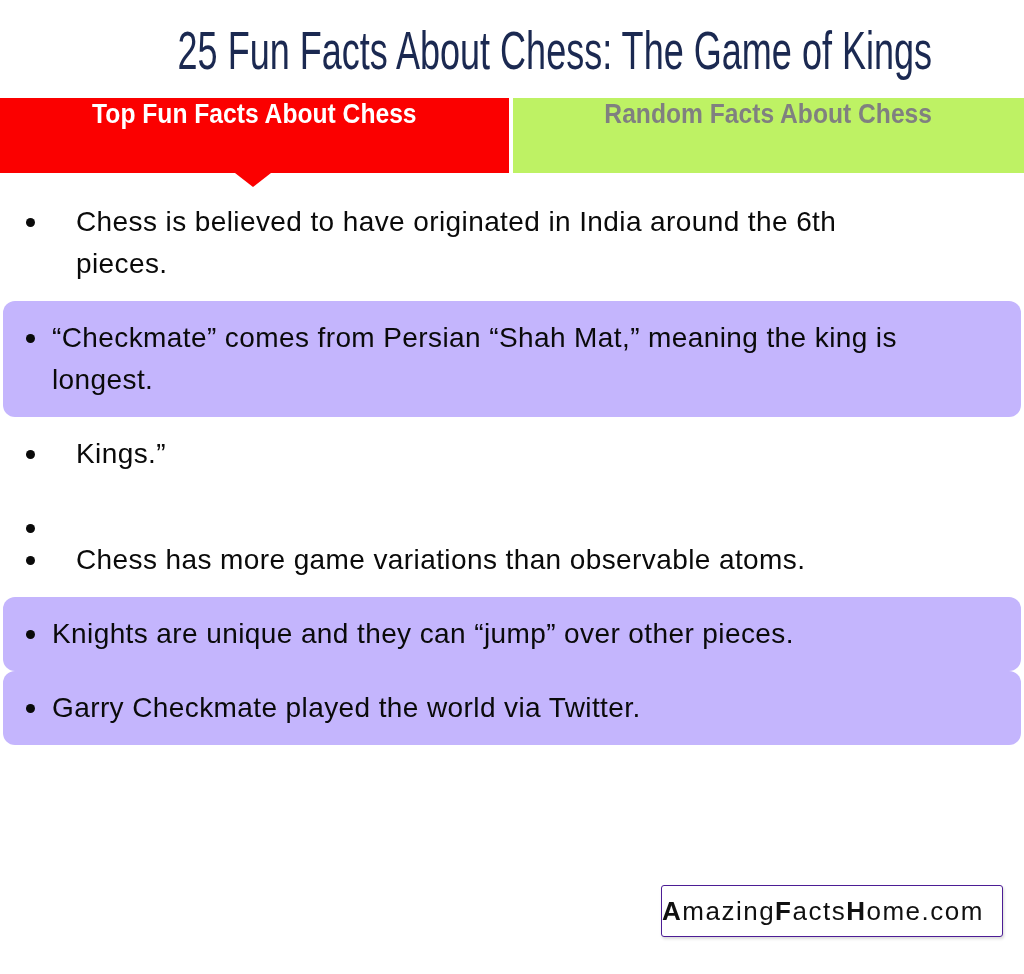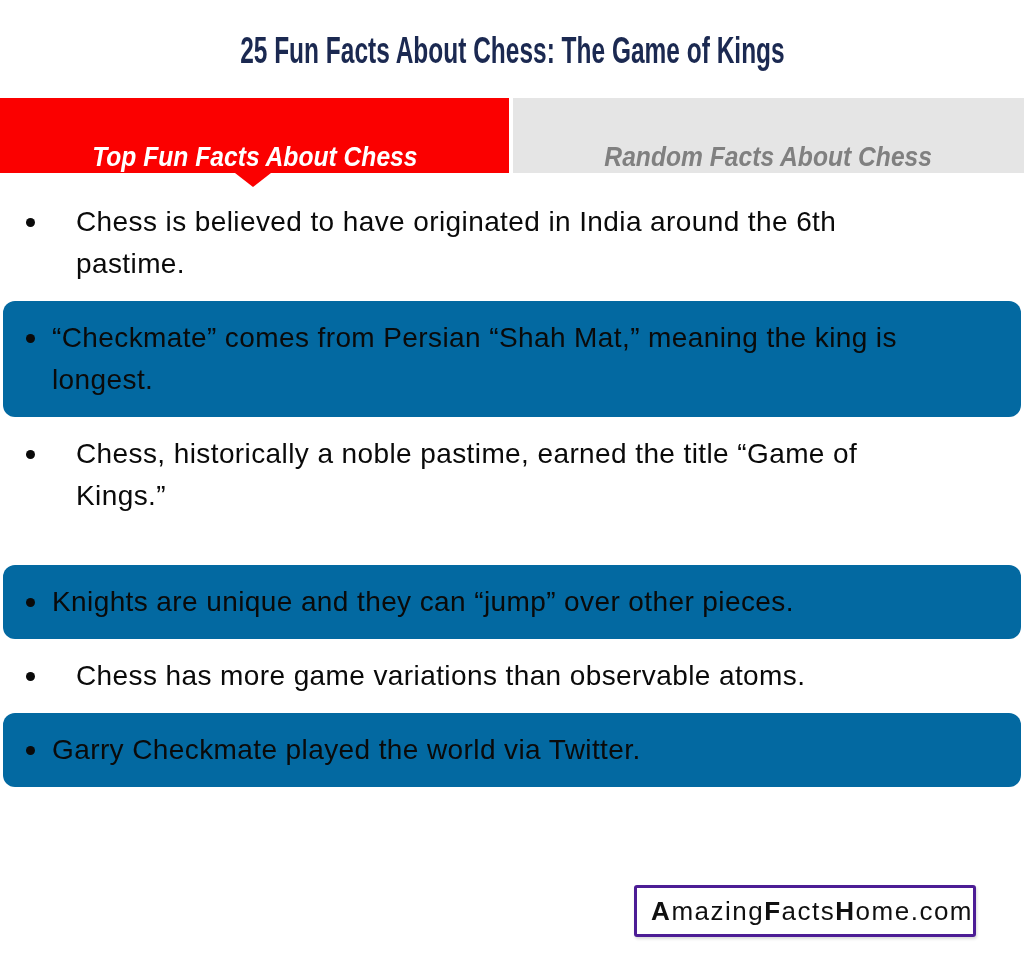--- a/index.html
+++ b/index.html
@@ -7,46 +7,45 @@
   body {
     width: 1024px; height: 974px;
     background: #ffffff;
     font-family: "Liberation Sans", sans-serif;
     position: relative;
     overflow: hidden;
   }
   .title-wrap { padding-top: 26px; text-align: center; }
   .page-title {
     margin: 0;
-    font-size: 36px;
+    font-size: 53px;
     line-height: 50px;
-    font-weight: 700;
+    font-weight: 400;
     color: #1b2951;
   }
   .squeeze-title {
     display: inline-block;
     transform: scaleX(0.68);
     white-space: nowrap;
   }
   .tabbar {
     display: flex;
     margin-top: 22px;
     height: 75px;
     position: relative;
   }
   .tab {
     display: flex;
-    align-items: flex-end;
+    align-items: flex-start;
     justify-content: center;
     cursor: pointer;
-    font-style: italic;
   }
   .tab-active { width: 509px; background: #fb0000; color: #ffffff; }
   .tab-spacer { width: 4px; background: #ffffff; }
-  .tab-inactive { flex: 1; background: #e5e5e5; color: #808080; }
+  .tab-inactive { flex: 1; background: #bef264; color: #808080; }
   .tab-label {
     font-weight: 700;
     font-size: 28px;
     display: inline-block;
     transform: scaleX(0.88);
     white-space: nowrap;
   }
   .pointer {
     position: absolute;
     top: 75px;
@@ -72,39 +71,39 @@
   .fact .line { white-space: nowrap; }
   .bullet {
     position: absolute;
     left: 26px;
     top: 33px;
     width: 9px; height: 9px;
     border-radius: 50%;
     background: #0a0a0a;
   }
   .fact.stripe {
-    background: #0369a1;
+    background: #c4b5fd;
     border-radius: 12px;
     margin: 0 3px;
     padding-left: 49px;
   }
   .fact.stripe .bullet { left: 23px; }
   .watermark {
     position: absolute;
-    left: 634px;
+    left: 661px;
     top: 885px;
     width: 342px;
     height: 52px;
     background: #ffffff;
-    border: 3px solid #4c1d95;
+    border: 1px solid #4c1d95;
     border-radius: 3px;
     box-shadow: 1px 2px 3px rgba(0,0,0,0.15);
     display: flex;
     align-items: center;
-    justify-content: flex-end;
+    justify-content: flex-start;
     font-size: 26px;
     letter-spacing: 1.5px;
     color: #101010;
     z-index: 3;
   }
   .wm-b { font-weight: 700; }
 </style>
 </head>
 <body>
 
@@ -122,42 +121,41 @@
   <div class="tab tab-inactive">
     <span class="tab-label">Random Facts About Chess</span>
   </div>
   <div class="pointer"></div>
 </div>
 
 <ul class="facts">
   <li class="fact">
     <span class="bullet"></span>
     <div class="line">Chess is believed to have originated in India around the 6th</div>
-    <div class="line">pastime.</div>
+    <div class="line">pieces.</div>
   </li>
   <li class="fact stripe">
     <span class="bullet"></span>
     <div class="line">“Checkmate” comes from Persian “Shah Mat,” meaning the king is</div>
     <div class="line">longest.</div>
   </li>
   <li class="fact">
     <span class="bullet"></span>
-    <div class="line">Chess, historically a noble pastime, earned the title “Game of</div>
     <div class="line">Kings.”</div>
   </li>
   <li class="fact">
     <span class="bullet"></span>
   </li>
+  <li class="fact">
+    <span class="bullet"></span>
+    <div class="line">Chess has more game variations than observable atoms.</div>
+  </li>
   <li class="fact stripe">
     <span class="bullet"></span>
     <div class="line">Knights are unique and they can “jump” over other pieces.</div>
-  </li>
-  <li class="fact">
-    <span class="bullet"></span>
-    <div class="line">Chess has more game variations than observable atoms.</div>
   </li>
   <li class="fact stripe">
     <span class="bullet"></span>
     <div class="line">Garry Checkmate played the world via Twitter.</div>
   </li>
 </ul>
 
 <div class="watermark">
   <span><span class="wm-b">A</span><span>mazing</span><span class="wm-b">F</span><span>acts</span><span class="wm-b">H</span><span>ome.com</span></span>
 </div>

